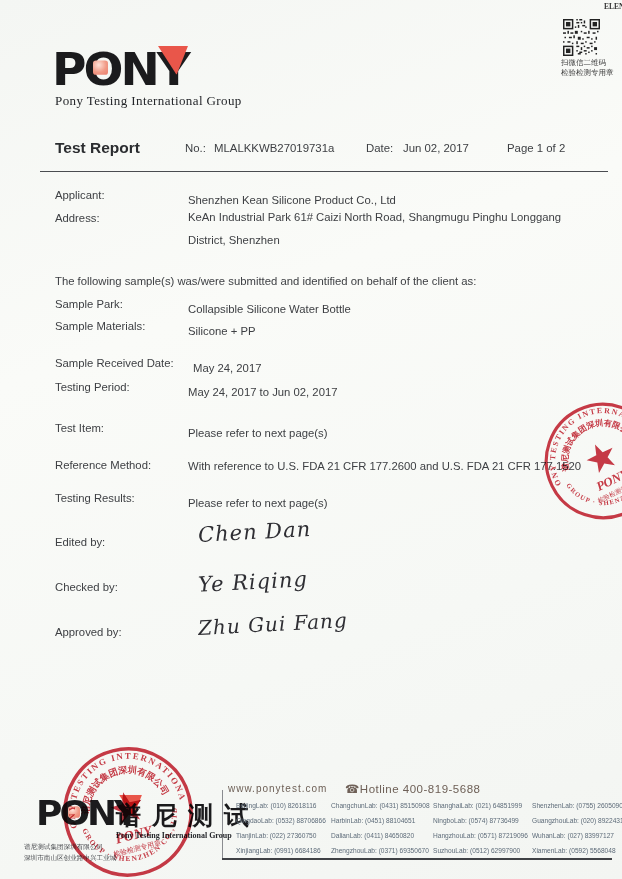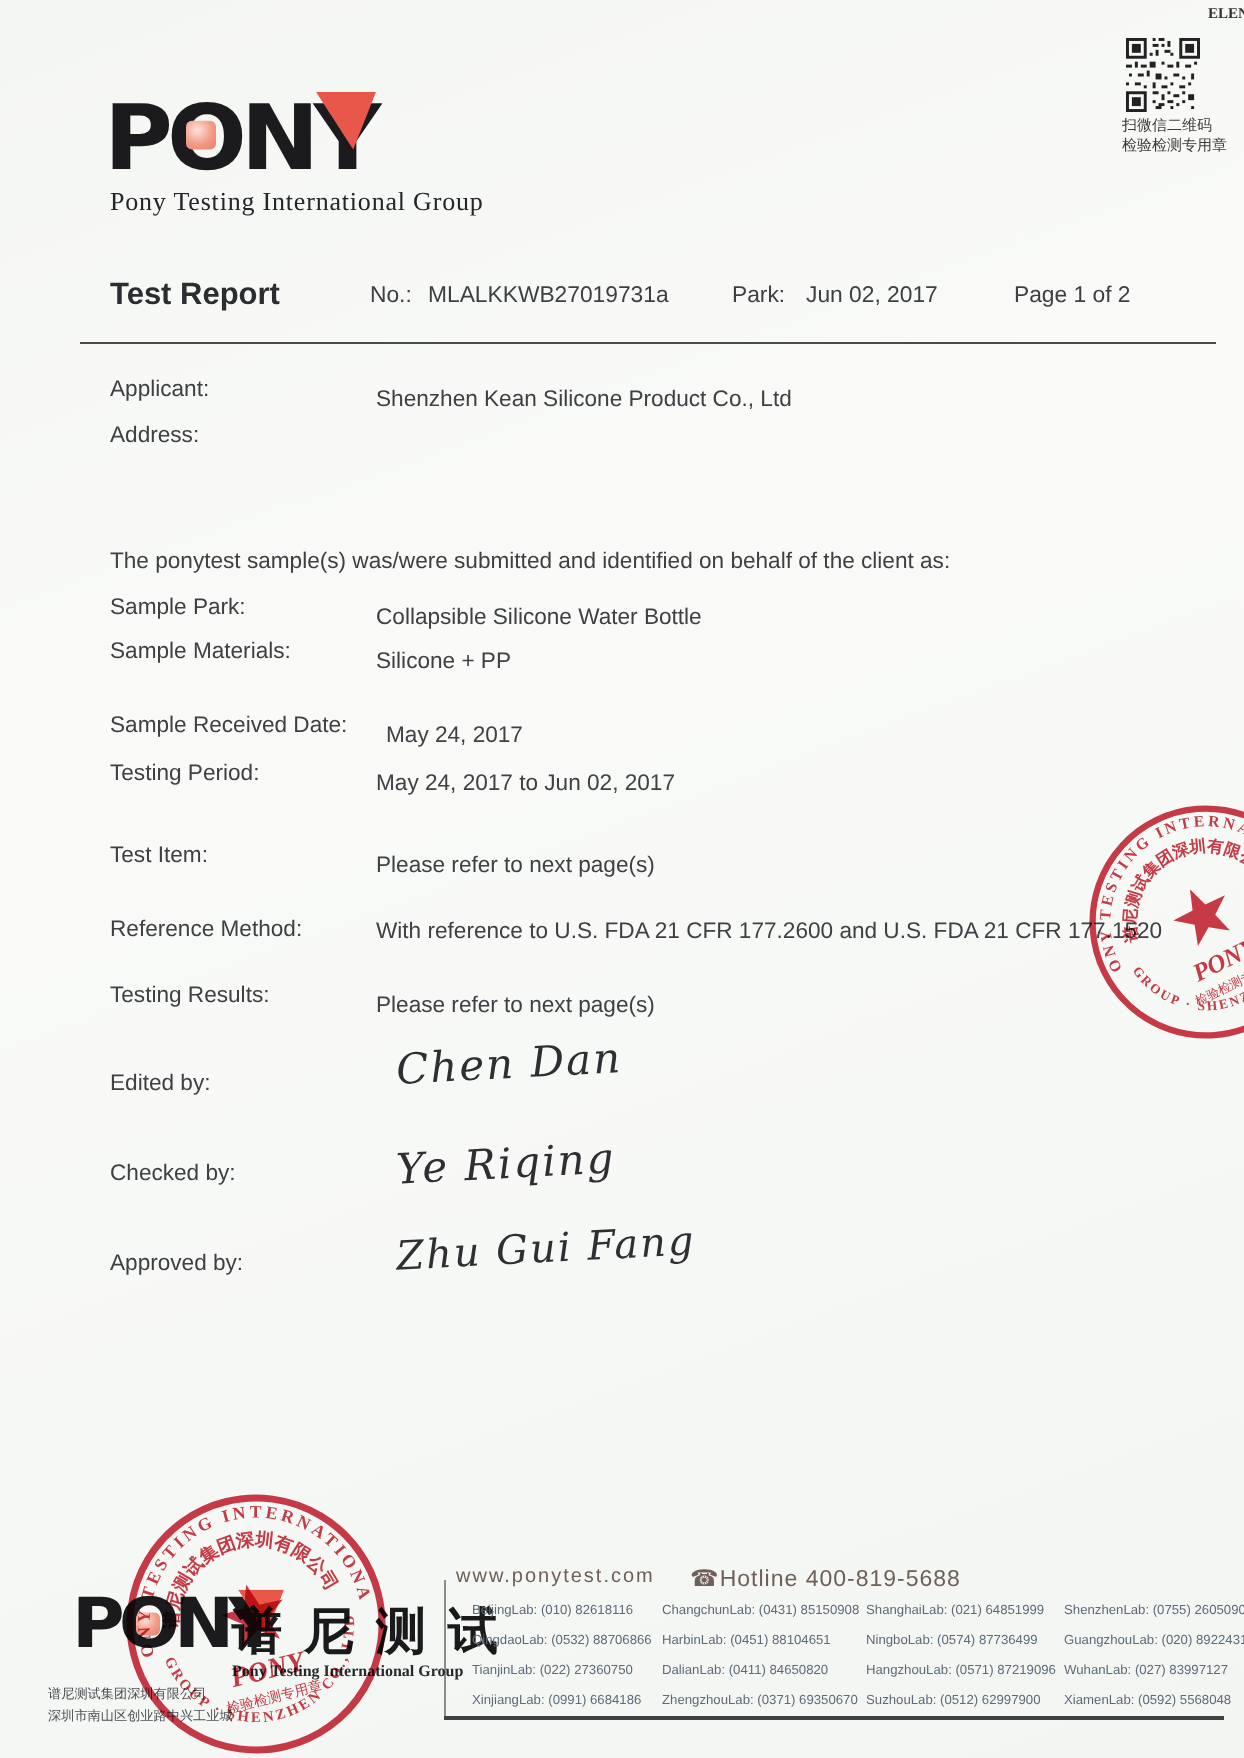--- a/index.html
+++ b/index.html
@@ -134,31 +134,32 @@
       <rect x="22" y="23" width="1" height="1"></rect>
   </svg>
   <div class="qr-caption">
     <div>扫微信二维码</div>
     <div>检验检测专用章</div>
   </div>
 
   <div class="rh-title">Test Report</div>
   <span class="rh rh-no-label">No.:</span>
   <span class="rh rh-no-value">MLALKKWB27019731a</span>
-  <span class="rh rh-date-label">Park:</span>
+  <span class="rh rh-date-label">Date:</span>
   <span class="rh rh-date-value">Jun 02, 2017</span>
   <span class="rh rh-page">Page 1 of 2</span>
   <div class="header-rule"></div>
 
   <span class="row-label" style="top:189px">Applicant:</span>
   <span class="row-value" style="top:189px">Shenzhen Kean Silicone Product Co., Ltd</span>
 
   <span class="row-label" style="top:212px">Address:</span>
-
-  <div class="intro">The ponytest sample(s) was/were submitted and identified on behalf of the client as:</div>
+  <span class="row-value" style="top:206px; width:392px;">KeAn Industrial Park 61# Caizi North Road, Shangmugu Pinghu Longgang District, Shenzhen</span>
+
+  <div class="intro">The following sample(s) was/were submitted and identified on behalf of the client as:</div>
 
   <span class="row-label" style="top:298px">Sample Park:</span>
   <span class="row-value" style="top:298px">Collapsible Silicone Water Bottle</span>
 
   <span class="row-label" style="top:320px">Sample Materials:</span>
   <span class="row-value" style="top:320px">Silicone + PP</span>
 
   <span class="row-label" style="top:357px">Sample Received Date:</span>
   <span class="row-value" style="top:357px; left:193px;">May 24, 2017</span>
 

